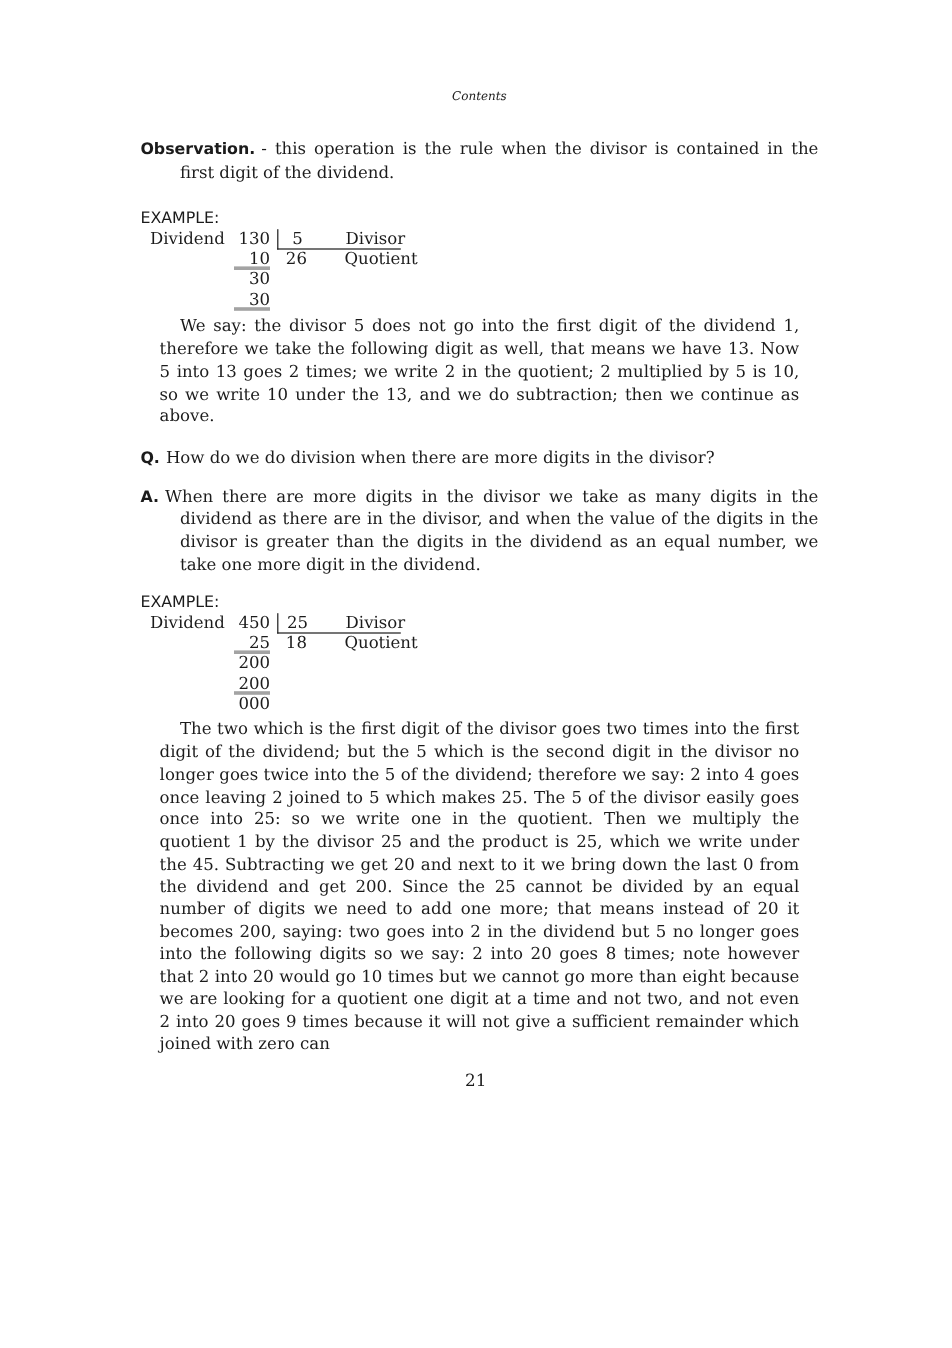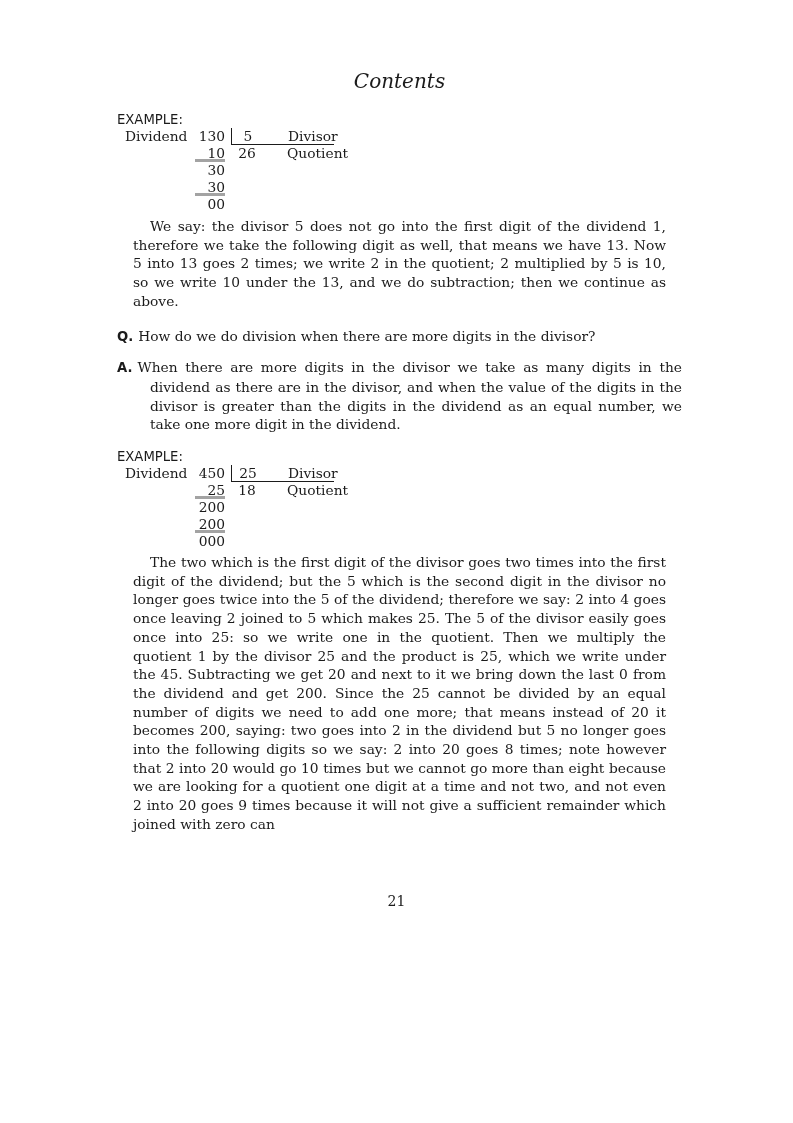--- a/index.html
+++ b/index.html
@@ -11,21 +11,21 @@
     font-size:13.8px;
     line-height:18.7px;
     position:relative;
     overflow:hidden;
   }
   .page { padding:72px 111px 0 117px; }
 
   .running-header {
     text-align:center;
     font-style:italic;
-    font-size:20px;
+    font-size:10px;
     line-height:18px;
   }
 
   .qa {
     text-align:justify;
     padding-left:33px;
     text-indent:-33px;
     margin:0;
   }
   .qa-label {
@@ -76,20 +76,21 @@
     font-size:14px;
   }
 </style>
 </head>
 <body>
 
 <div class="page">
 
   <div class="running-header">Contents</div>
 
+  <p class="qa mt-obs"><span class="qa-label">Observation.</span><span>- this operation is the rule when the divisor is contained in the first digit of the dividend.</span></p>
 
 
 
   <div class="mt-ex1">
     <div class="example-heading">EXAMPLE:</div>
     <div class="division">
       <div class="drow">
         <span class="dcol-lab">Dividend</span>
         <span class="dcol-num">130</span>
         <span class="dcol-right head">
@@ -105,24 +106,20 @@
           <span class="dcol-lab2">Quotient</span>
         </span>
       </div>
       <div class="drow">
         <span class="dcol-lab"></span>
         <span class="dcol-num">30</span>
       </div>
       <div class="drow">
         <span class="dcol-lab"></span>
         <span class="dcol-num rule">30</span>
-      </div>
-      <div class="drow">
-        <span class="dcol-lab"></span>
-        <span class="dcol-num">00</span>
       </div>
     </div>
   </div>
 
   <p class="para mt-p1">We say: the divisor 5 does not go into the first digit of the dividend 1, therefore we take the following digit as well, that means we have 13. Now 5 into 13 goes 2 times; we write 2 in the quotient; 2 multiplied by 5 is 10, so we write 10 under the 13, and we do subtraction; then we continue as above.</p>
 
   <p class="qa mt-q2"><span class="qa-label">Q.</span><span>How do we do division when there are more digits in the divisor?</span></p>
 
   <p class="qa mt-a2"><span class="qa-label">A.</span><span>When there are more digits in the divisor we take as many digits in the dividend as there are in the divisor, and when the value of the digits in the divisor is greater than the digits in the dividend as an equal number, we take one more digit in the dividend.</span></p>
 

